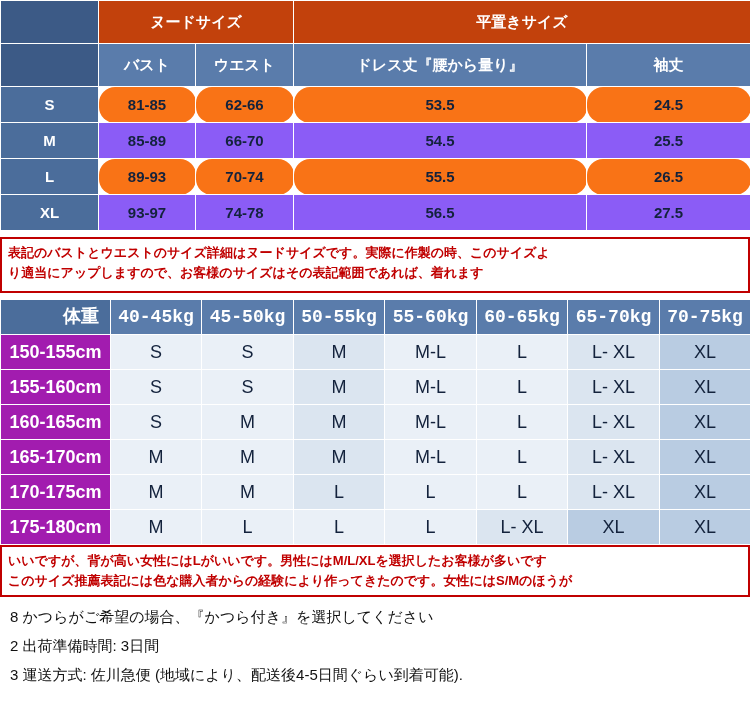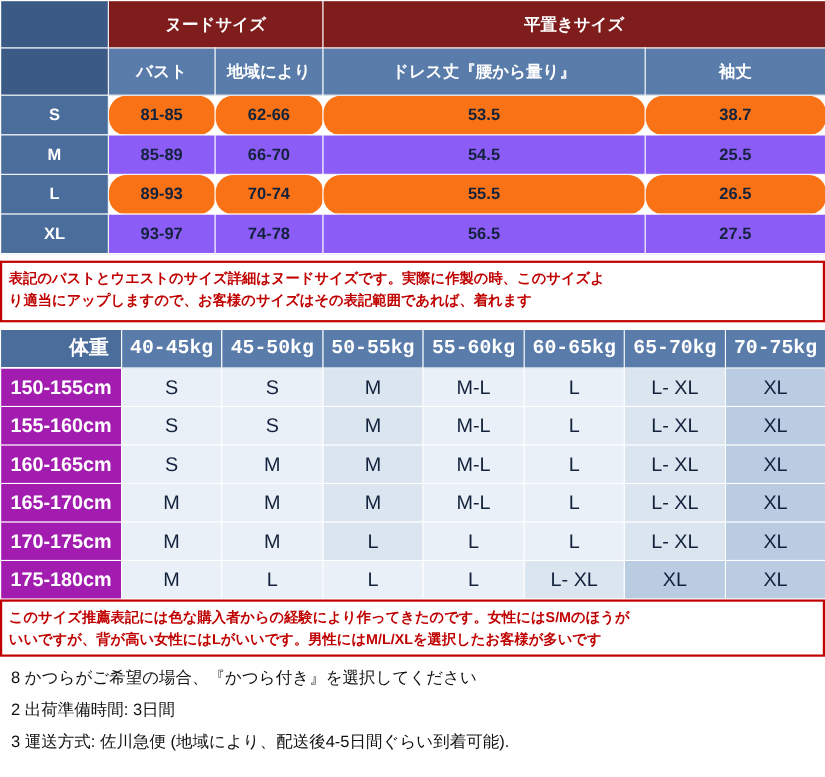--- a/index.html
+++ b/index.html
@@ -29,21 +29,21 @@
   table.size-table td,
   table.size-table th {
     border: 1px solid #ffffff;
     text-align: center;
     vertical-align: middle;
     font-weight: bold;
     font-size: 15px;
     color: #13223c;
   }
   .hdr-dark {
-    background: #7f1d1d;
+    background: #c2410c;
     color: #ffffff !important;
     height: 40px;
     font-size: 15px;
   }
   .hdr-mid {
     background: #5a7cab;
     color: #ffffff !important;
     height: 40px;
   }
   .hdr-blank {
@@ -155,31 +155,31 @@
     </colgroup>
     <tbody>
       <tr>
         <td class="hdr-blank"></td>
         <td class="hdr-dark" colspan="2">ヌードサイズ</td>
         <td class="hdr-dark" colspan="2">平置きサイズ</td>
       </tr>
       <tr>
         <td class="hdr-blank"></td>
         <td class="hdr-mid">バスト</td>
-        <td class="hdr-mid">地域により</td>
+        <td class="hdr-mid">ウエスト</td>
         <td class="hdr-mid">ドレス丈『腰から量り』</td>
         <td class="hdr-mid">袖丈</td>
       </tr>
 
       <tr>
         <td class="row-label">S</td>
         <td class="cell-a">81-85</td>
         <td class="cell-a">62-66</td>
         <td class="cell-a">53.5</td>
-        <td class="cell-a">38.7</td>
+        <td class="cell-a">24.5</td>
       </tr>
       <tr>
         <td class="row-label">M</td>
         <td class="cell-b">85-89</td>
         <td class="cell-b">66-70</td>
         <td class="cell-b">54.5</td>
         <td class="cell-b">25.5</td>
       </tr>
       <tr>
         <td class="row-label">L</td>
@@ -285,22 +285,22 @@
         <td class="m-lite">L</td>
         <td class="m-lite">L</td>
         <td class="m-med">L- XL</td>
         <td class="m-dark">XL</td>
         <td class="m-dark">XL</td>
       </tr>
     </tbody>
   </table>
 
   <div class="note-box note-bottom">
+    <div>いいですが、背が高い女性にはLがいいです。男性にはM/L/XLを選択したお客様が多いです</div>
     <div>このサイズ推薦表記には色な購入者からの経験により作ってきたのです。女性にはS/Mのほうが</div>
-    <div>いいですが、背が高い女性にはLがいいです。男性にはM/L/XLを選択したお客様が多いです</div>
   </div>
 
   <div class="bottom-text">
     <div class="line">8 かつらがご希望の場合、『かつら付き』を選択してください</div>
     <div class="line">2 出荷準備時間: 3日間</div>
     <div class="line">3 運送方式: 佐川急便 (地域により、配送後4-5日間ぐらい到着可能).</div>
 
   </div>
 
 </div>

